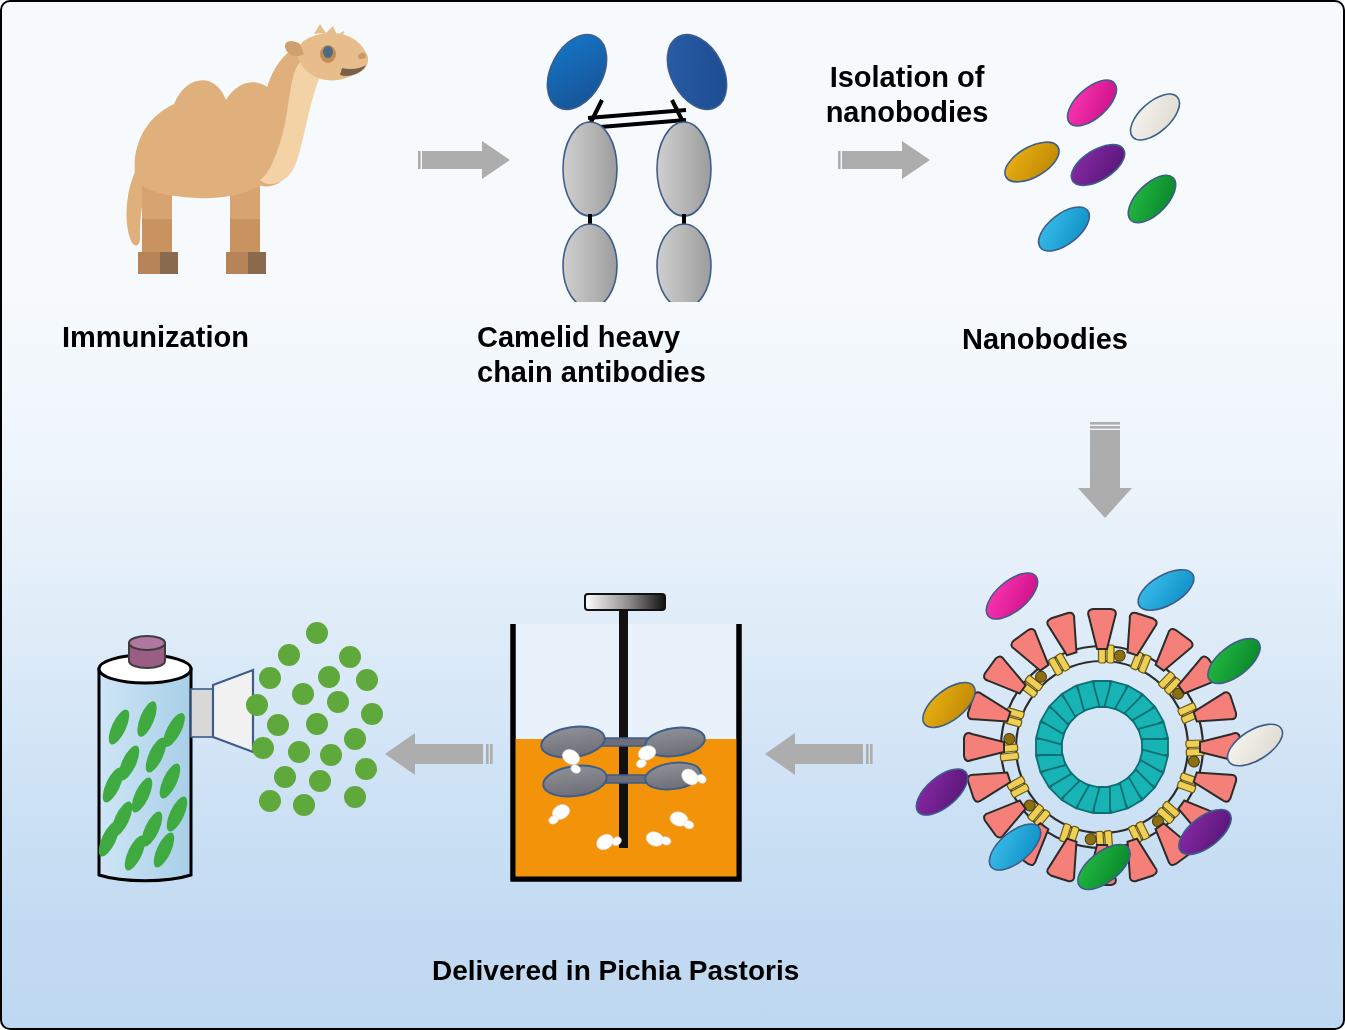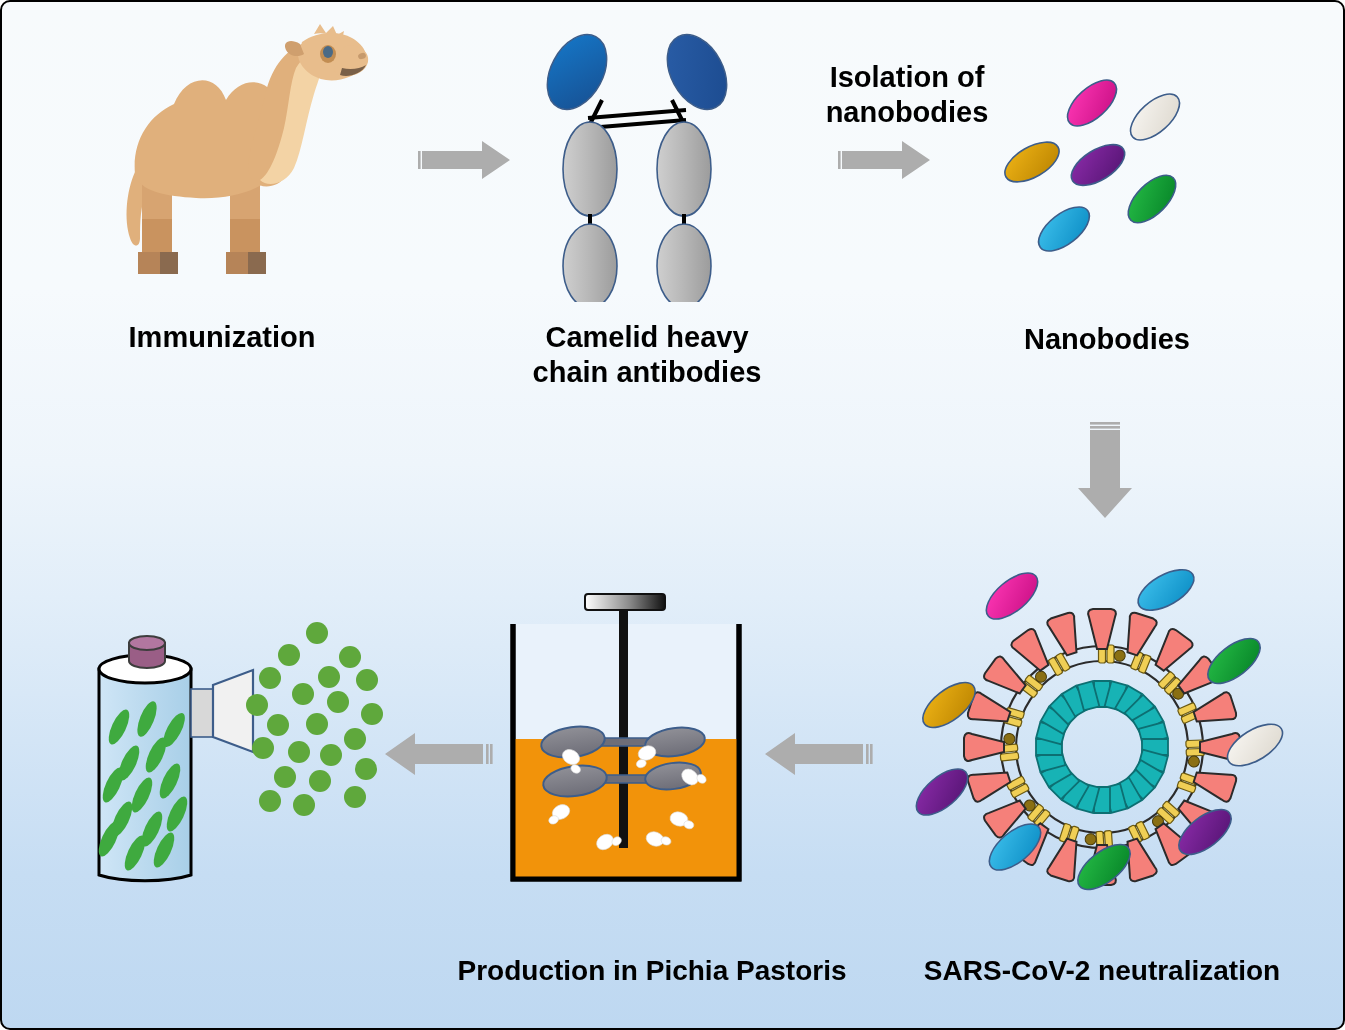--- a/index.html
+++ b/index.html
@@ -18,21 +18,20 @@
        #e2eef9 58%,
        #d3e5f6 72%,
        #c6ddf3 85%,
        #bed8f1 100%);
   }
   .lbl{
     position:absolute;
     color:#000;
     font-weight:bold;
     font-family:"Liberation Sans", sans-serif;
-    text-align:center;
     line-height:1.22;
     white-space:pre-line;
     letter-spacing:0px;
   }
   .lbl.l28{font-size:28px;}
   .lbl.l29{font-size:29px;}
   .ital{}
   svg{display:block;}
   .abs{position:absolute;}
 </style>
@@ -508,21 +507,21 @@
         <ellipse cx="353" cy="188" rx="31" ry="15" fill="url(#vnbWht)" transform="rotate(-32 353 188)"></ellipse>
         <ellipse cx="40" cy="235" rx="31" ry="15" fill="url(#vnbPur)" transform="rotate(-40 40 235)"></ellipse>
         <ellipse cx="113" cy="290" rx="31" ry="15" fill="url(#vnbBlu)" transform="rotate(-40 113 290)"></ellipse>
         <ellipse cx="303" cy="275" rx="31" ry="15" fill="url(#vnbPur)" transform="rotate(-38 303 275)"></ellipse>
         <ellipse cx="202" cy="310" rx="31" ry="15" fill="url(#vnbGrn)" transform="rotate(-38 202 310)"></ellipse>
       </g>
     </svg>
   </div>
 
   <div class="lbl l28" style="left:900px;top:918px;width:400px;">
-    <span>SARS-CoV-2 neutralization</span><br>
+    <br>
     <span><span>(ND</span><span>=0.55 µg/mL)</span></span>
   </div>
 
   <div class="abs" style="left:755px;top:722px;">
     <svg width="120" height="60" viewBox="0 0 120 60">
       <g fill="#adadad">
         <path d="M106 20 h-68 v-11 l-30 21 l30 21 v-11 h68 z"></path>
         <rect x="109" y="20" width="2.6" height="20"></rect>
         <rect x="113" y="20" width="2.6" height="20"></rect>
       </g>
@@ -591,21 +590,21 @@
             <ellipse cx="10" cy="6" rx="5" ry="4"></ellipse>
           </g>
         <g transform="translate(148,252) rotate(20)">
             <ellipse rx="9" ry="7"></ellipse>
             <ellipse cx="11" cy="-2" rx="5" ry="4"></ellipse>
           </g>
       </g>
     </svg>
   </div>
   <div class="lbl l28" style="left:430px;top:918px;width:440px;">
-    <span>Production in </span><span class="ital">Pichia Pastoris</span><br>
+    <span>Delivered in </span><span class="ital">Pichia Pastoris</span><br>
     <span>(Titer=20 g/L)</span>
   </div>
 
   <div class="abs" style="left:375px;top:722px;">
     <svg width="120" height="60" viewBox="0 0 120 60">
       <g fill="#adadad">
         <path d="M106 20 h-68 v-11 l-30 21 l30 21 v-11 h68 z"></path>
         <rect x="109" y="20" width="2.6" height="20"></rect>
         <rect x="113" y="20" width="2.6" height="20"></rect>
       </g>

